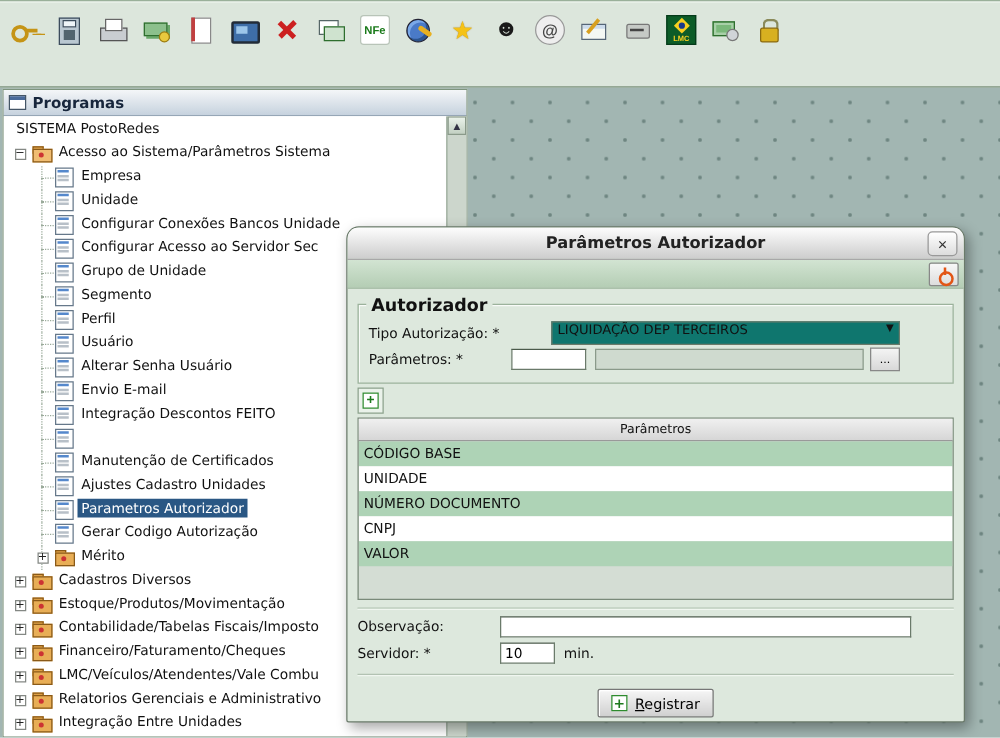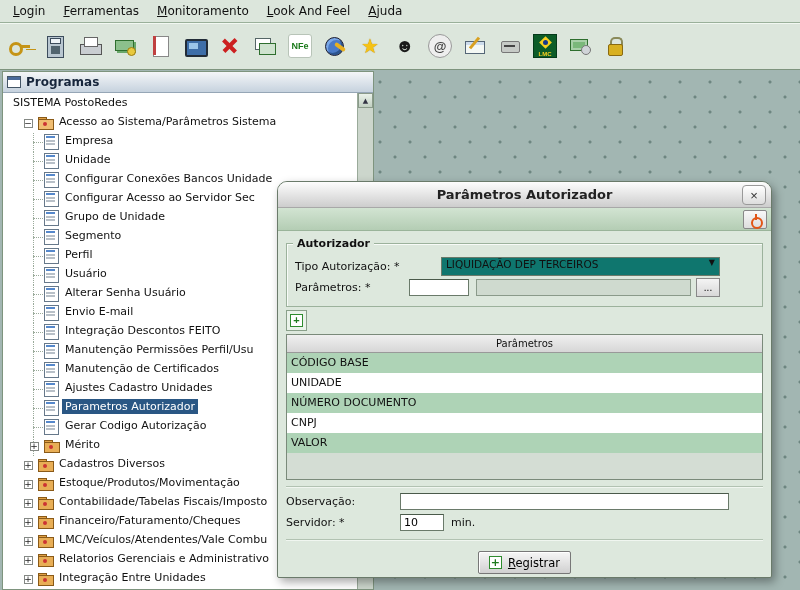--- a/index.html
+++ b/index.html
@@ -60,21 +60,21 @@
   .tree-panel{position:absolute;left:2px;top:71px;width:372px;height:519px;background:#fff;border:1px solid #7e947e;}
   .tree-header{height:21px;display:flex;align-items:center;gap:5px;padding:0 4px;
     background:linear-gradient(#f4f6f8,#c6d2de);border-bottom:1px solid #96a6b6;
     font-weight:bold;font-size:12px;color:#17263c;}
   .winicon{width:14px;height:12px;background:#fff;border:1px solid #456;position:relative;flex:none;}
   .winicon::before{content:"";position:absolute;left:0;top:0;right:0;height:3px;background:#4a6a9a;}
   .tree-body{position:relative;height:calc(100% - 21px);overflow:hidden;background:#fff;}
   .tree-list{position:absolute;left:0;top:2px;right:16px;overflow:hidden;white-space:nowrap;}
   .tree-row{display:flex;align-items:flex-start;height:19px;font-size:11px;cursor:default;}
   .lvl0{padding-left:6px;}
-  .lvl1{padding-left:16px;}
+  .lvl1{padding-left:4px;}
   .lvl2{padding-left:22px;}
   .exp{width:18px;height:19px;position:relative;display:flex;align-items:center;justify-content:center;flex:none;}
   .lvl2 .exp::before{content:"";position:absolute;left:8px;top:0;bottom:0;border-left:1px dotted #9aaa9a;}
   .expbox{width:9px;height:9px;background:#fff;border:1px solid #848884;position:relative;z-index:1;flex:none;}
   .expbox::after{position:absolute;left:-1px;right:-1px;top:-2px;text-align:center;font-size:9px;line-height:11px;color:#222;}
   .exp-plus .expbox::after{content:"+";}
   .exp-minus .expbox::after{content:"−";}
   .exp-none .exp::after{content:"";position:absolute;left:8px;right:0;top:9px;border-top:1px dotted #9aaa9a;}
   .ticon{width:18px;height:17px;position:relative;flex:none;}
   .ti2{position:absolute;display:none;}
@@ -98,21 +98,21 @@
     font-weight:bold;font-size:13px;color:#222;}
   .dclose{position:absolute;right:5px;top:3px;width:24px;height:20px;border:1px solid #999;border-radius:4px;
     background:linear-gradient(#fff,#ddd);font-size:13px;color:#333;display:flex;align-items:center;justify-content:center;}
   .dstrip{height:23px;flex:none;display:flex;align-items:center;justify-content:flex-end;padding:0 4px;
     background:linear-gradient(#d2e4d2,#b4cdb4);border-bottom:1px solid #9ab49a;}
   .powerbtn{width:24px;height:19px;border:1px solid #888;border-radius:2px;background:linear-gradient(#f8f8f8,#ddd);position:relative;}
   .powericon::before{content:"";position:absolute;left:7px;top:6px;width:8px;height:8px;border:2px solid var(--power-orange,#e25515);border-radius:50%;}
   .powericon::after{content:"";position:absolute;left:11px;top:3px;width:2px;height:6px;background:var(--power-orange,#e25515);}
   .dbody{flex:1;padding:3px 8px 6px;display:flex;flex-direction:column;font-size:11px;}
   .gbox{position:relative;border:1px solid #9cb29c;box-shadow:inset 1px 1px 0 rgba(255,255,255,.8);margin:9px 0 0;padding:11px 8px 7px;}
-  .gbox-label{position:absolute;top:-7px;left:6px;background:#dde8dd;padding:0 4px;font-weight:bold;font-size:11px;}
+  .gbox-label{position:absolute;top:-7px;left:6px;background:#dde8dd;padding:0 4px;font-weight:bold;font-size:14px;}
   .frow{display:flex;align-items:center;margin:2px 0;}
   .flabel{width:114px;flex:none;white-space:nowrap;}
   .gbox .frow,.lowrow{margin-right:34px;}
   .combo{flex:1;height:19px;background:#0f766e;border:1px solid #6a7a6a;display:flex;padding:0 4px;font-size:10.5px;margin-left:32px;}
   .combo-arrow{margin-left:auto;font-size:8px;color:#111;padding-left:4px;}
   .tin{height:17px;background:#fff;border:1px solid #6a7a6a;border-top-color:#4a5a4a;font:inherit;font-size:11px;padding:0 3px;}
   .tin.small{width:60px;margin-right:7px;flex:none;}
   .tin.grow{flex:1;}
   .tin.tiny{width:44px;flex:none;}
   .fieldro{flex:1;height:17px;background:#cfdacf;border:1px solid #8a9a8a;margin-right:5px;}
@@ -131,32 +131,20 @@
   .btnrow{display:flex;justify-content:center;margin-top:7px;}
   .regbtn{display:flex;align-items:center;gap:6px;height:23px;padding:2px 10px;border:1px solid #777;border-radius:2px;
     background:linear-gradient(#f6f6f6,#d0d0d0);font:inherit;font-size:11.5px;box-shadow:inset 1px 1px 0 #fff;}
 </style>
 </head>
 <body>
 
 <div class="screen">
 
   <div class="topbar">
-    <div class="menubar">
-
-        <div class="menu-item"><u>L</u>ogin</div>
-
-        <div class="menu-item"><u>F</u>erramentas</div>
-
-        <div class="menu-item"><u>M</u>onitoramento</div>
-
-        <div class="menu-item"><u>L</u>ook And Feel</div>
-
-        <div class="menu-item"><u>A</u>juda</div>
-      </div>
     <div class="toolbar">
 
         <button class="tb key-icon">
           <span class="ic">
             <span class="g"></span>
           </span>
         </button>
 
         <button class="tb calculator-icon">
           <span class="ic">
@@ -347,21 +335,20 @@
 
           <div class="tree-row lvl2 exp-none document-icon">
             <span class="exp"></span>
             <span class="ticon"></span>
             <span class="tlabel">Integração Descontos FEITO</span>
           </div>
 
           <div class="tree-row lvl2 exp-none document-icon">
             <span class="exp"></span>
             <span class="ticon"></span>
-            <span class="tlabel">Manutenção Permissões Perfil/Usu</span>
           </div>
 
           <div class="tree-row lvl2 exp-none document-icon">
             <span class="exp"></span>
             <span class="ticon"></span>
             <span class="tlabel">Manutenção de Certificados</span>
           </div>
 
           <div class="tree-row lvl2 exp-none document-icon">
             <span class="exp"></span>

